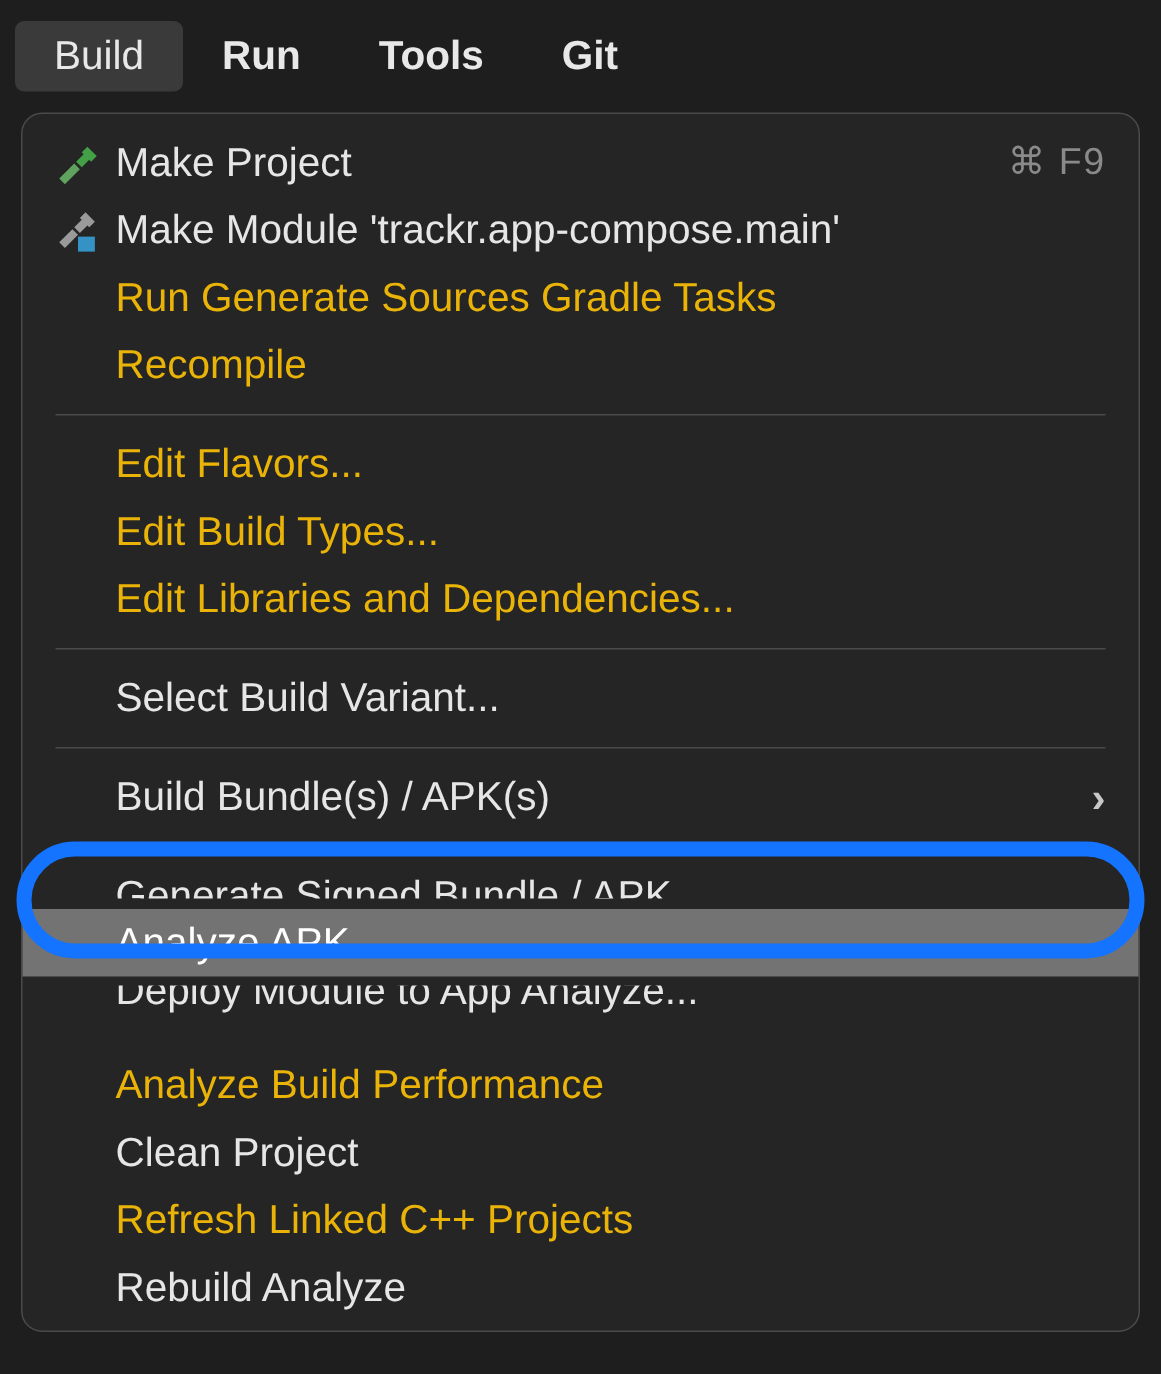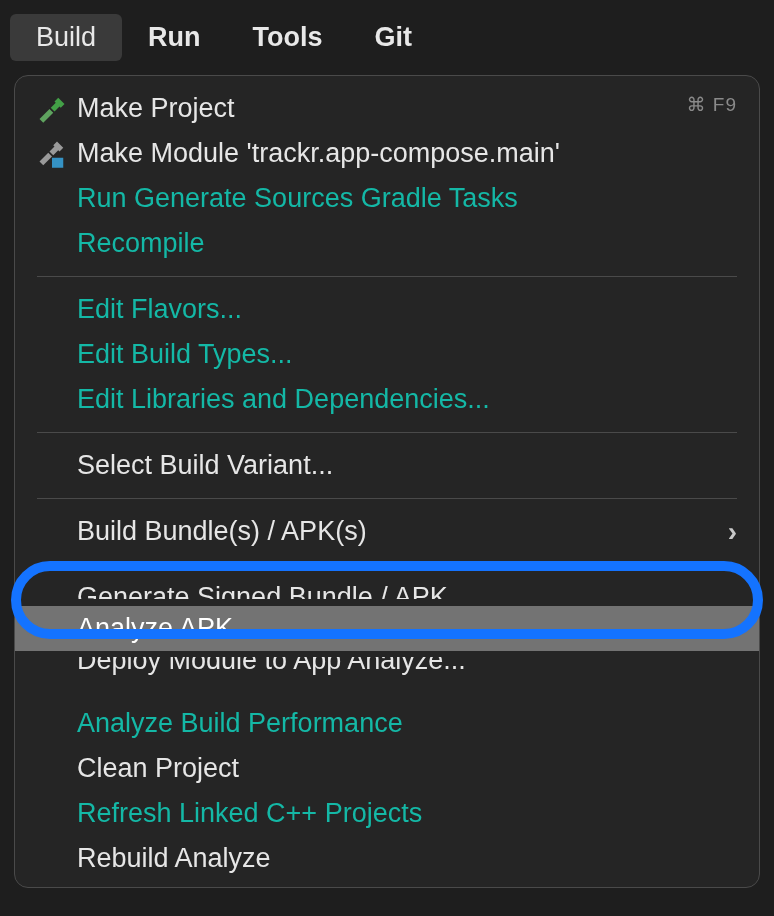--- a/index.html
+++ b/index.html
@@ -49,24 +49,24 @@
       align-items: center;
       justify-content: flex-start;
       flex-shrink: 0;
     }
     .menu-label {
       font-size: 27px;
       font-weight: 500;
       color: #e6e6e6;
       white-space: nowrap;
     }
-    .menu-row.disabled .menu-label { color: #14b8a6; }
+    .menu-row.disabled .menu-label { color: #eab308; }
     .menu-shortcut {
       margin-left: auto;
-      font-size: 19px;
+      font-size: 25px;
       color: #8a8a8a;
       font-weight: 400;
       letter-spacing: 1px;
     }
     .menu-sep {
       height: 1px;
       background: #4a4a4a;
       margin: 10px 22px;
     }
     .submenu-arrow {

